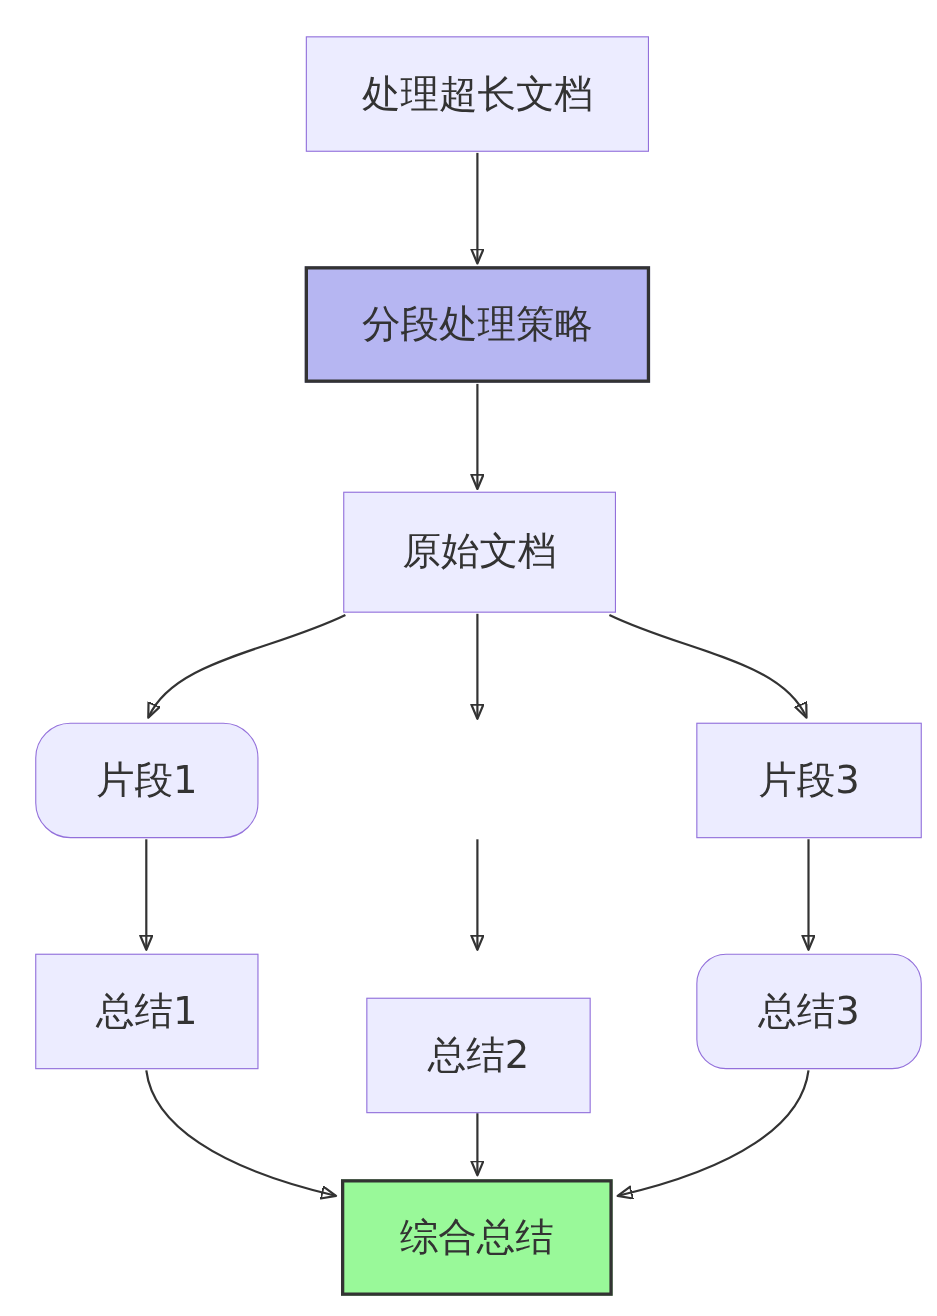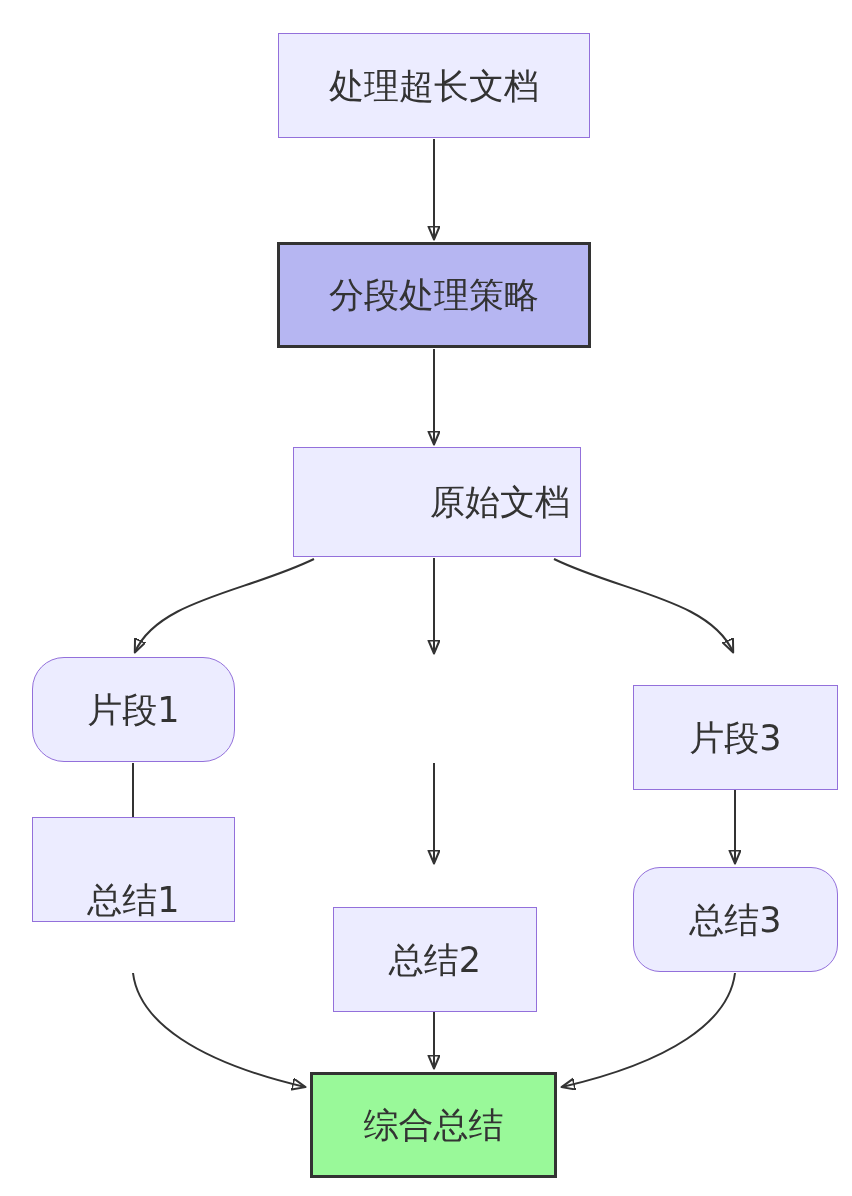--- a/index.html
+++ b/index.html
@@ -85,34 +85,34 @@
   </svg>
 
   <div class="node highlight" style="left:277px; top:242px; width:314px; height:106px;">
     <span class="label">分段处理策略</span>
   </div>
 
   <div class="node light" style="left:278px; top:33px; width:312px; height:105px;">
     <span class="label">处理超长文档</span>
   </div>
 
-  <div class="node light" style="left:293px; top:447px; width:288px; height:110px;justify-content:flex-end;">
+  <div class="node light" style="left:312px; top:447px; width:248px; height:110px;">
     <span class="label">原始文档</span>
   </div>
 
   <div class="node light" style="left:32px; top:657px; width:203px; height:105px;border-radius:32px;">
     <span class="label">片段1</span>
   </div>
 
 
-  <div class="node light" style="left:633px; top:657px; width:205px; height:105px;margin-top:28px;">
+  <div class="node light" style="left:633px; top:657px; width:205px; height:105px;">
     <span class="label">片段3</span>
   </div>
 
-  <div class="node light" style="left:32px; top:817px; width:203px; height:105px;align-items:flex-end;">
+  <div class="node light" style="left:32px; top:867px; width:203px; height:105px;">
     <span class="label">总结1</span>
   </div>
 
   <div class="node light" style="left:333px; top:867px; width:204px; height:105px;margin-top:40px;">
     <span class="label">总结2</span>
   </div>
 
   <div class="node light" style="left:633px; top:867px; width:205px; height:105px;border-radius:27px;">
     <span class="label">总结3</span>
   </div>

